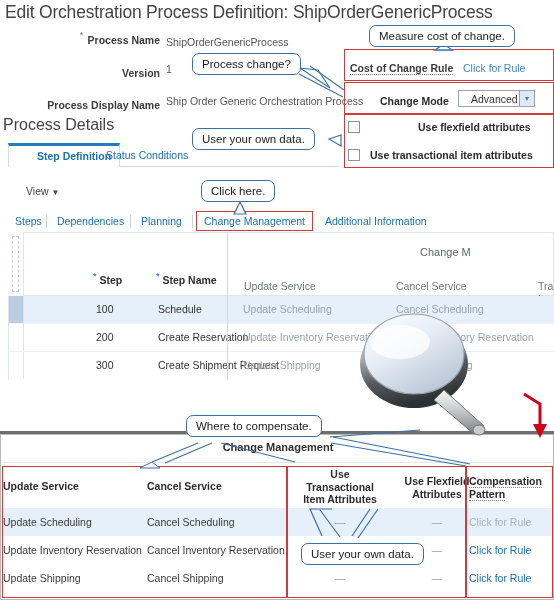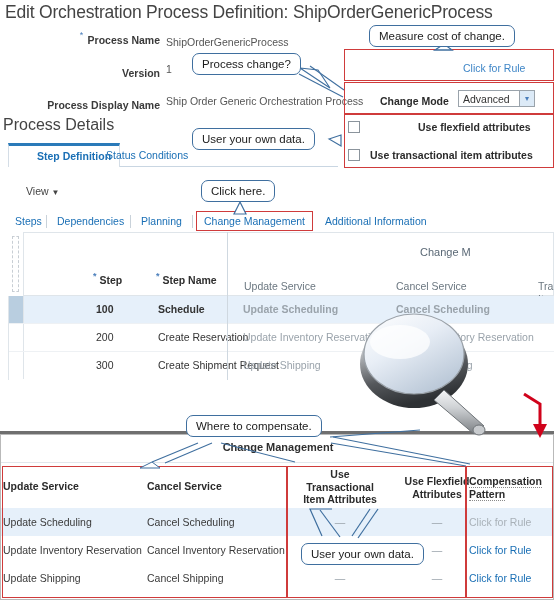--- a/index.html
+++ b/index.html
@@ -109,21 +109,21 @@
     font-family:"Liberation Sans", sans-serif;
   }
   .leader{position:absolute;overflow:visible;pointer-events:none;}
 
   
   .cocr-label{position:absolute;font-size:10.5px;font-weight:bold;color:#3a3a3a;
     border-bottom:1px dotted #8a8a8a;white-space:nowrap;}
   .cocr-link{position:absolute;font-size:10.5px;color:#3f86c7;white-space:nowrap;}
   .cm-label{position:absolute;font-size:10.5px;font-weight:bold;color:#2b2b2b;white-space:nowrap;}
   .cm-select{position:absolute;height:17px;border:1px solid #9aa3ab;background:#fff;
-    font-size:10.5px;color:#333;line-height:17px;padding-left:4px;box-sizing:border-box;}
+    font-size:10.5px;color:#333;line-height:17px;padding-left:12px;box-sizing:border-box;}
   .cm-arrow{position:absolute;height:17px;width:15px;border:1px solid #9aa3ab;border-left:none;
     background:#dceaf7;box-sizing:border-box;color:#4a7ebb;font-size:8px;text-align:center;line-height:16px;}
   .chk{position:absolute;width:12px;height:12px;border:1px solid #8b949c;background:#fff;box-sizing:border-box;}
   .chk-label{position:absolute;font-size:10.5px;font-weight:bold;color:#2b2b2b;white-space:nowrap;}
 
   .magnifier{position:absolute;pointer-events:none;}
 </style>
 </head>
 <body>
 
@@ -144,20 +144,21 @@
     </div>
     <div class="field-row field-value" style="left:166px;top:63px;">1</div>
 
     <div class="field-row" style="left:0px;top:95px;width:160px;text-align:right;">
       <span class="field-label">Process Display Name</span>
     </div>
     <div class="field-row field-value" style="left:166px;top:95px;">Ship Order Generic Orchestration Process</div>
 
     <div class="section-title">Process Details</div>
 
+    <div class="cocr-label" style="left:350px;top:62px;">Cost of Change Rule</div>
     <div class="cocr-link" style="left:463px;top:62px;">Click for Rule</div>
 
     <div class="cm-label" style="left:380px;top:95px;">Change Mode</div>
     <div class="cm-select" style="left:458px;top:90px;width:62px;">Advanced</div>
     <div class="cm-arrow" style="left:520px;top:90px;">▾</div>
 
     <div class="chk" style="left:348px;top:121px;"></div>
     <div class="chk-label" style="left:370px;top:121px;margin-left:48px;">Use flexfield attributes</div>
 
     <div class="chk" style="left:348px;top:149px;"></div>
@@ -194,21 +195,21 @@
 
       <div class="grpheader" style="left:412px;top:14px;">Change M</div>
 
       <div class="colhead strong" style="left:85px;top:38px;"><span class="req-star">*</span>&nbsp;<span>Step</span></div>
       <div class="colhead strong" style="left:148px;top:38px;text-align:right;"><span class="req-star">*</span>&nbsp;<span>Step Name</span></div>
 
       <div class="colhead" style="left:236px;top:48px;">Update Service</div>
       <div class="colhead" style="left:388px;top:48px;">Cancel Service</div>
       <div class="colhead" style="left:530px;top:48px;">Tra<br>Item</div>
 
-      <div class="grow sel" style="top:64px;font-weight:bold;">
+      <div class="grow sel" style="top:64px;">
         <div class="rowhandle"></div>
         <div class="cell dark" style="left:88px;">100</div>
         <div class="cell dark" style="left:150px;">Schedule</div>
         <div class="cell muted" style="left:235px;">Update Scheduling</div>
         <div class="cell muted" style="left:388px;">Cancel Scheduling</div>
       </div>
       <div class="grow" style="top:92px;">
         <div class="rowhandle"></div>
         <div class="cell dark" style="left:88px;">200</div>
         <div class="cell dark" style="left:150px;">Create Reservation</div>

